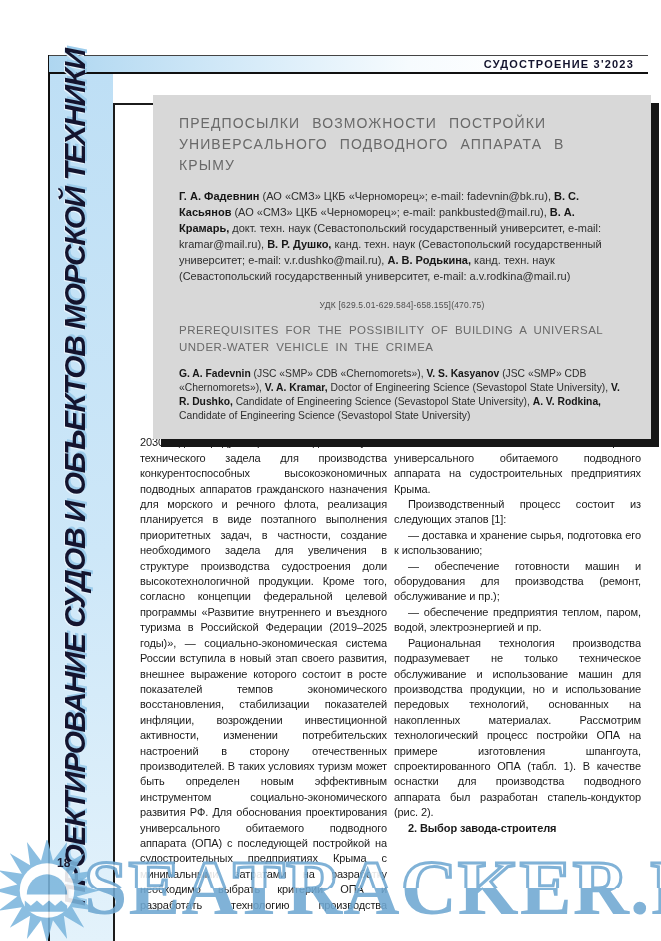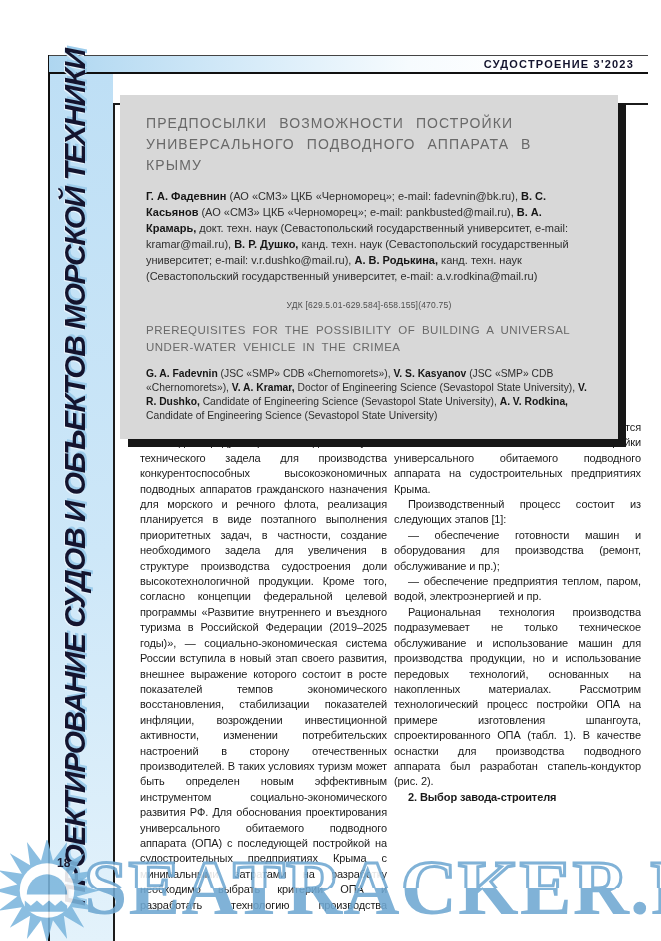--- a/index.html
+++ b/index.html
@@ -42,21 +42,21 @@
     letter-spacing:-1.5px;color:#14142e;
     text-shadow:2px 2px 0 #9ecdec, -1px -1px 0 #e8f4fc;
     z-index:2;
   }
   .page-number{
     position:absolute;left:57px;top:856px;
     font-size:12px;font-weight:bold;color:#1a1a30;z-index:6;
   }
   
   .title-box{
-    position:absolute;left:120px;top:95px;width:498px;
+    position:absolute;left:153px;top:95px;width:498px;
     background:#d8d8d8;box-shadow:8px 8px 0 #161616;
     padding:18px 26px 16px 26px;box-sizing:border-box;z-index:3;
   }
   .article-title-ru{
     font-size:14px;color:#696969;letter-spacing:1.1px;word-spacing:7px;
     line-height:21px;text-align:left;margin:0 0 12px 0;
   }
   .authors-ru{
     font-size:11px;line-height:16px;color:#2e2e2e;margin:0 0 16px 0;
   }
@@ -118,20 +118,21 @@
   <p class="authors-en"><span class="bld">G. A. Fadevnin </span><span>(JSC «SMP» CDB «Chernomorets»), </span><span class="bld">V. S. Kasyanov </span><span>(JSC «SMP» CDB «Chernomorets»), </span><span class="bld">V. A. Kramar, </span><span>Doctor of Engineering Science (Sevastopol State University), </span><span class="bld">V. R. Dushko, </span><span>Candidate of Engineering Science (Sevastopol State University), </span><span class="bld">A. V. Rodkina, </span><span>Candidate of Engineering Science (Sevastopol State University)</span></p>
 </div>
 
 <div class="body-columns">
   <div class="col">
       <p class="blk blk-p">Программа «Развитие судостроения на 2013–2030 годы» предусматривает создание научно-технического задела для производства конкурентоспособных высокоэкономичных подводных аппаратов гражданского назначения для морского и речного флота, реализация планируется в виде поэтапного выполнения приоритетных задач, в частности, создание необходимого задела для увеличения в структуре производства судостроения доли высокотехнологичной продукции. Кроме того, согласно концепции федеральной целевой программы «Развитие внутреннего и въездного туризма в Российской Федерации (2019–2025 годы)», — социально-экономическая система России вступила в новый этап своего развития, внешнее выражение которого состоит в росте показателей темпов экономического восстановления, стабилизации показателей инфляции, возрождении инвестиционной активности, изменении потребительских настроений в сторону отечественных производителей. В таких условиях туризм может быть определен новым эффективным инструментом социально-экономического развития РФ. Для обоснования проектирования универсального обитаемого подводного аппарата (ОПА) с последующей постройкой на судостроительных предприятиях Крыма с минимальными затратами на разработку необходимо выбрать критерии ОПА и разработать технологию производства пилотного универсального аппарата (рис. 1).</p>
     </div>
   <div class="col">
       <p class="blk blk-p">Таким образом, целью работы является технико-экономическое обоснование постройки универсального обитаемого подводного аппарата на судостроительных предприятиях Крыма.</p>
       <p class="blk blk-p">Производственный процесс состоит из следующих этапов [1]:</p>
+      <p class="blk blk-li">— доставка и хранение сырья, подготовка его к использованию;</p>
       <p class="blk blk-li">— обеспечение готовности машин и оборудования для производства (ремонт, обслуживание и пр.);</p>
       <p class="blk blk-li">— обеспечение предприятия теплом, паром, водой, электроэнергией и пр.</p>
       <p class="blk blk-p">Рациональная технология производства подразумевает не только техническое обслуживание и использование машин для производства продукции, но и использование передовых технологий, основанных на накопленных материалах. Рассмотрим технологический процесс постройки ОПА на примере изготовления шпангоута, спроектированного ОПА (табл. 1). В качестве оснастки для производства подводного аппарата был разработан стапель-кондуктор (рис. 2).</p>
       <p class="blk blk-h">2. Выбор завода-строителя</p>
     </div>
 </div>
 
 <div class="watermark">
   <svg class="sun-icon" viewBox="0 0 110 100" xmlns="http://www.w3.org/2000/svg">
     <polygon fill="#7cb6dd" points="107,50 84.4,55.9 103,69.9 79.9,66.7 91.8,86.8 71.7,74.9 74.9,98 60.9,79.4 55,102 49.1,79.4 35.1,98 38.3,74.9 18.2,86.8 30.1,66.7 7,69.9 25.6,55.9 3,50 25.6,44.1 7,30.1 30.1,33.3 18.2,13.2 38.3,25.1 35.1,2 49.1,20.6 55,-2 60.9,20.6 74.9,2 71.7,25.1 91.8,13.2 79.9,33.3 103,30.1 84.4,44.1"></polygon>

